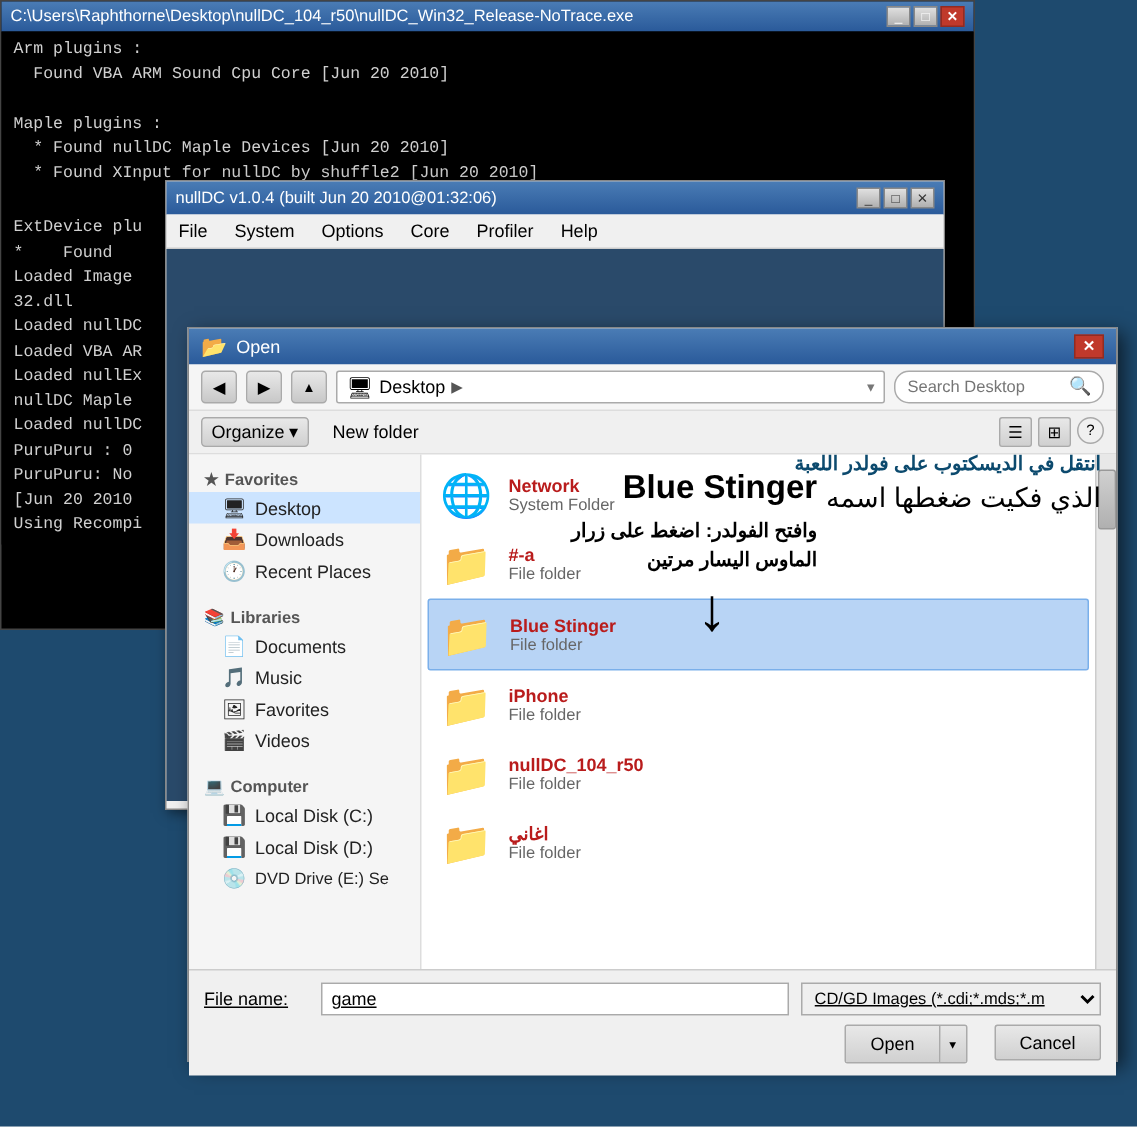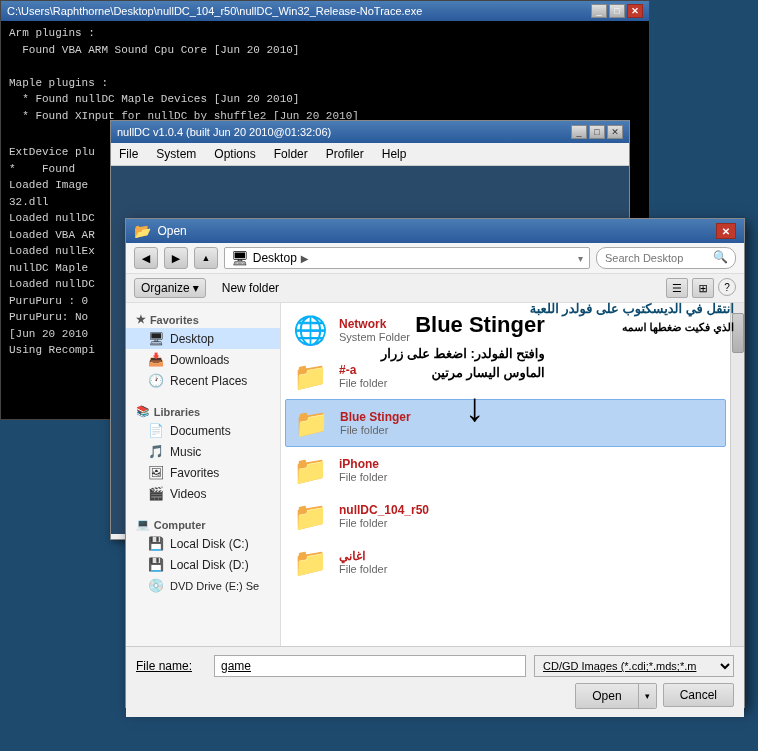--- a/index.html
+++ b/index.html
@@ -297,20 +297,21 @@
       display: flex; align-items: center; justify-content: center;
     }
     .cancel-btn {
       height: 24px;
       padding: 0 16px;
       background: linear-gradient(to bottom, #e8e8e8, #d0d0d0);
       border: 1px solid #aaa;
       border-radius: 2px;
       font-size: 12px;
       cursor: pointer;
+      margin-left: 12px;
     }
 
     .scrollbar-track {
       width: 14px;
       background: #e8e8e8;
       border-left: 1px solid #ccc;
       position: relative;
     }
     .scrollbar-thumb {
       width: 12px;
@@ -365,21 +366,21 @@
     <div class="nulldc-titlebar-btns">
       <div class="nulldc-titlebar-btn">_</div>
       <div class="nulldc-titlebar-btn">□</div>
       <div class="nulldc-titlebar-btn" style="background:linear-gradient(to bottom,#e0e0e0,#b0b0b0);">✕</div>
     </div>
   </div>
   <div class="nulldc-menubar">
     <span>File</span>
     <span>System</span>
     <span>Options</span>
-    <span>Folder</span>
+    <span>Core</span>
     <span>Profiler</span>
     <span>Help</span>
   </div>
   <div style="background:#2a4a6a;flex:1;height:calc(100% - 50px);"></div>
 </div>
 
 <div class="open-dialog">
   <div class="dialog-titlebar">
     <div style="display:flex;align-items:center;gap:6px;">
       <span style="font-size:14px;">📂</span>
@@ -415,21 +416,21 @@
     <div class="organize-right">
 
       <div class="view-btn">☰</div>
       <div class="view-btn">⊞</div>
       <div class="view-btn" style="background:none;border:1px solid #aaa;border-radius:50%;width:18px;height:18px;font-size:10px;display:flex;align-items:center;justify-content:center;">?</div>
     </div>
   </div>
 
   <div style="position:absolute;top:80px;right:10px;z-index:30;pointer-events:none;text-align:right;direction:rtl;">
     <div style="font-size:13px;font-weight:bold;color:#0c4a6e;line-height:1.5;">انتقل في الديسكتوب على فولدر اللعبة</div>
-    <div style="font-size:11px;font-weight:bold;color:#000;line-height:1.5;">الذي فكيت ضغطها اسمه</div>
+    <div style="font-size:18px;font-weight:normal;color:#000;line-height:1.5;">الذي فكيت ضغطها اسمه</div>
   </div>
 
   <div class="dialog-body">
 
     <div class="dialog-sidebar">
       <div class="sidebar-section-header">
         <span>★</span>
         <span>Favorites</span>
       </div>
       <div class="sidebar-item active">

